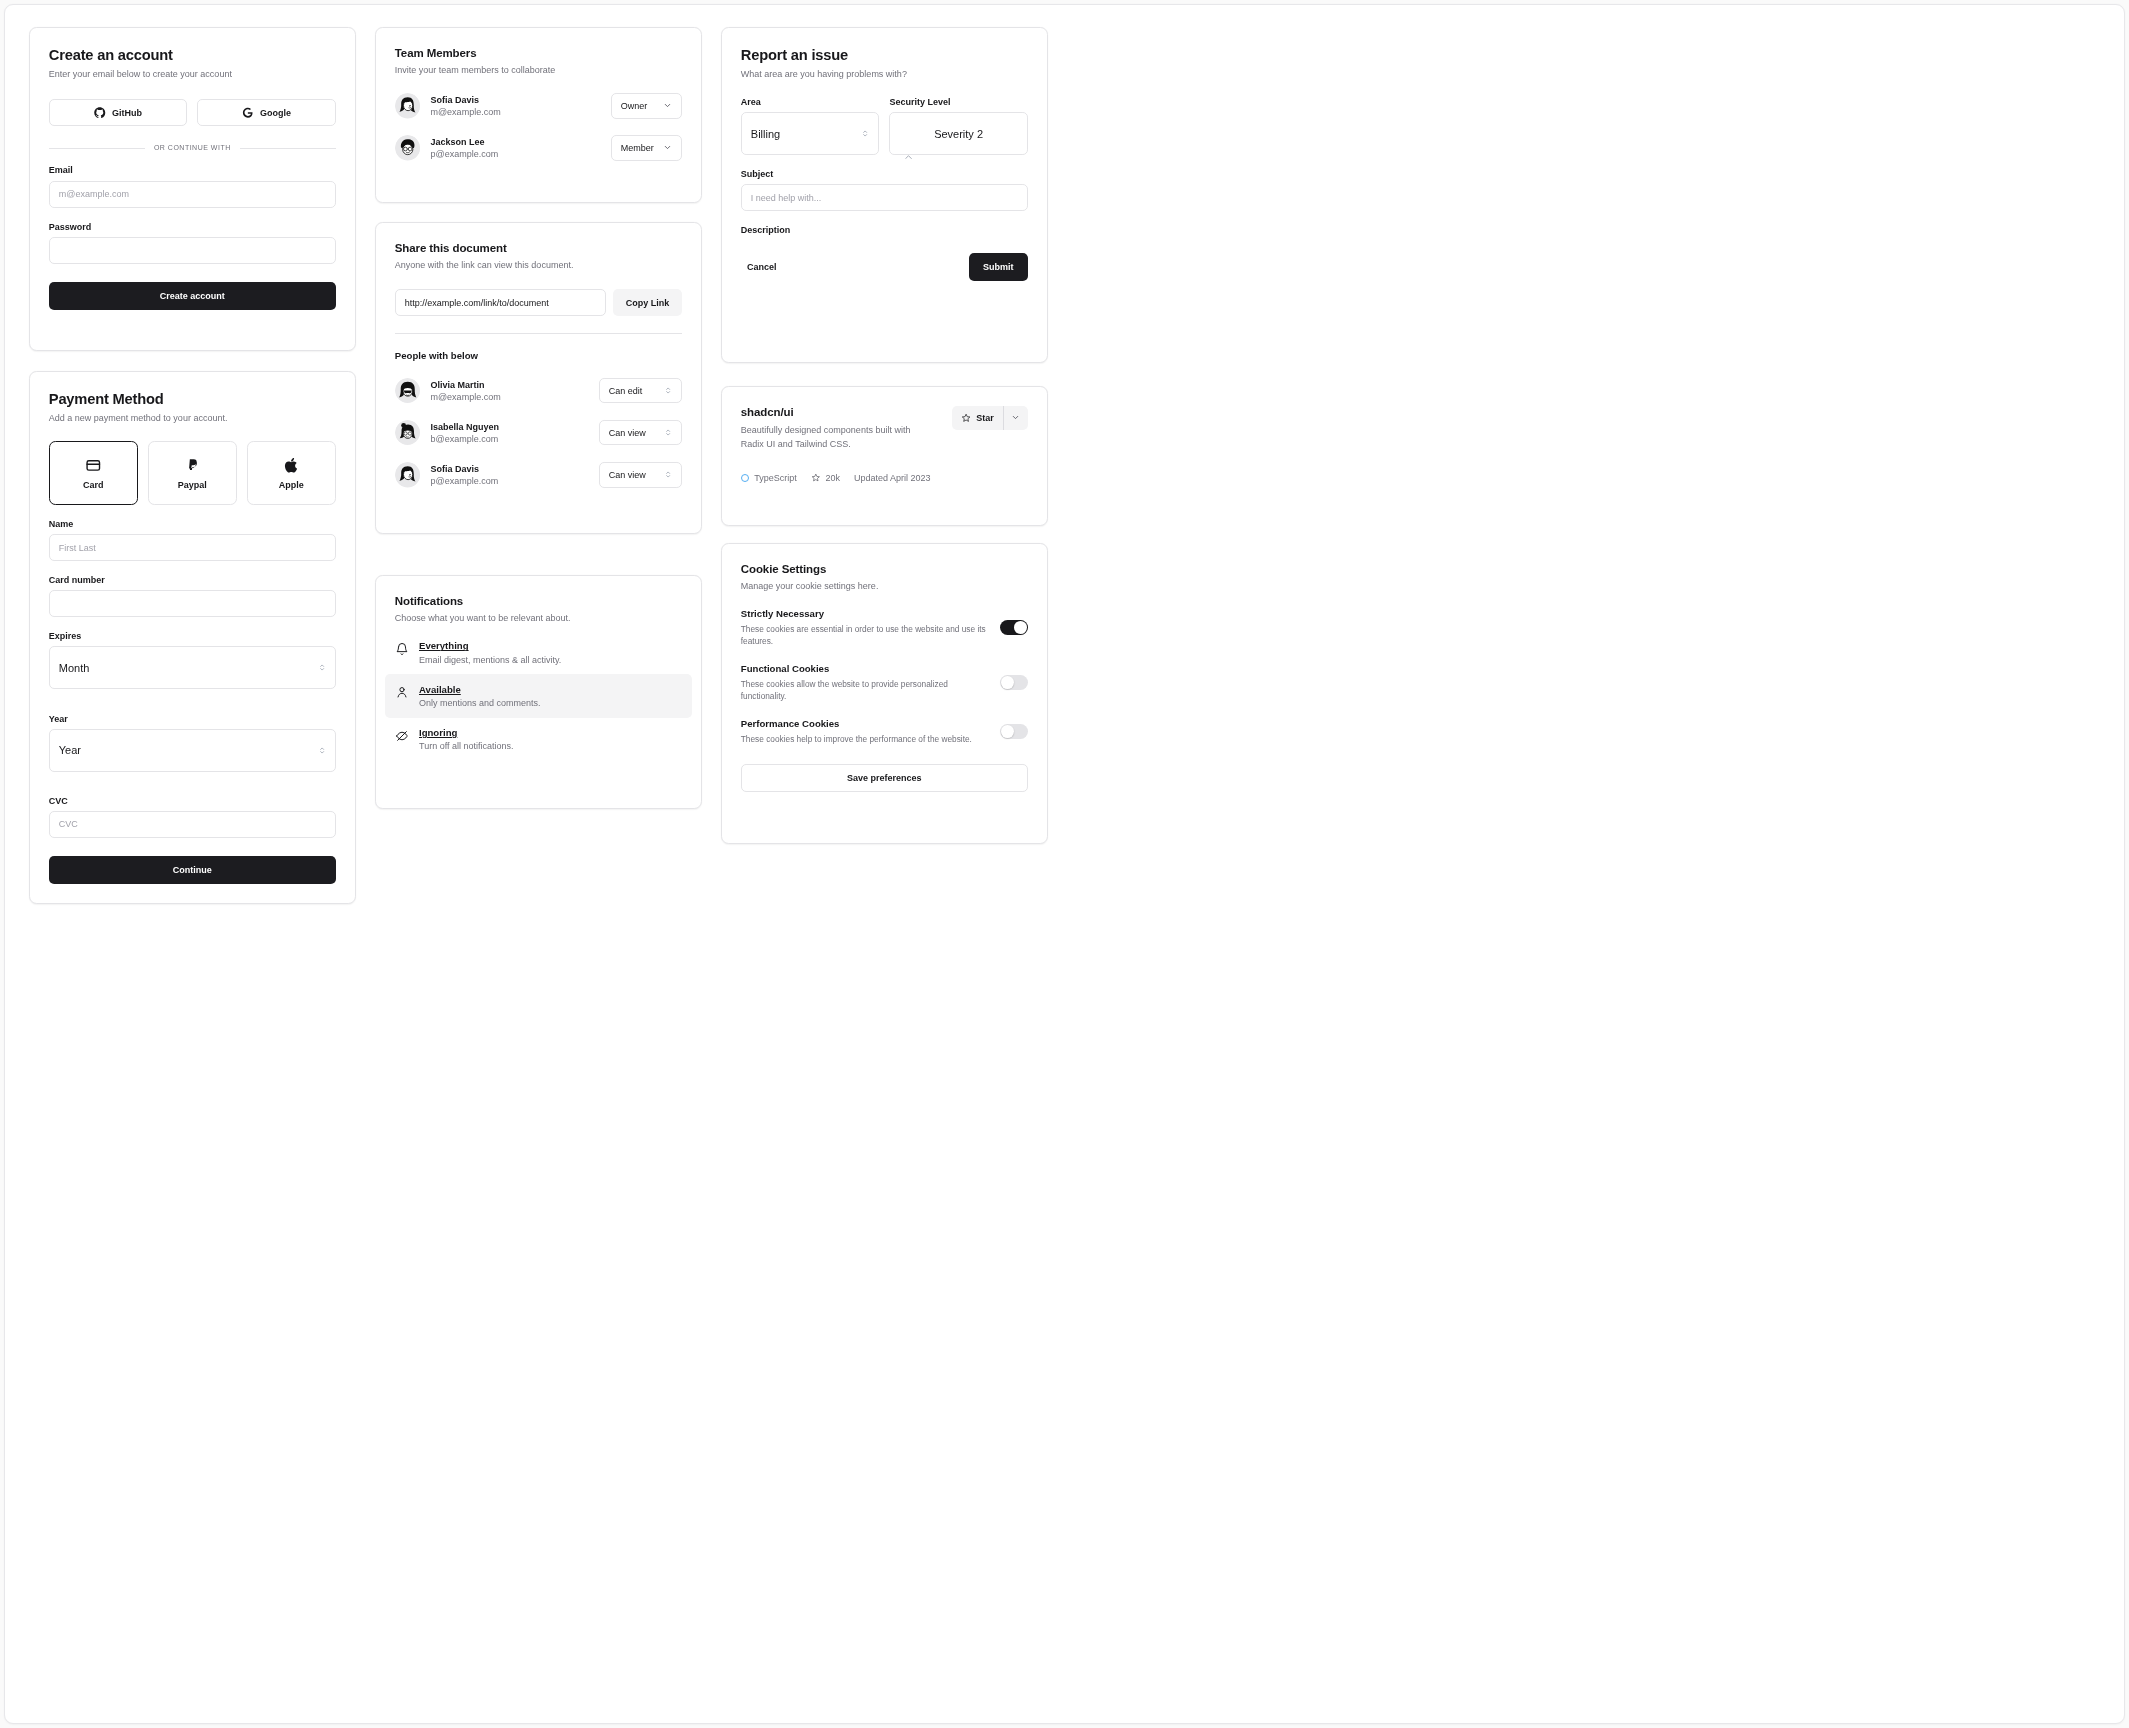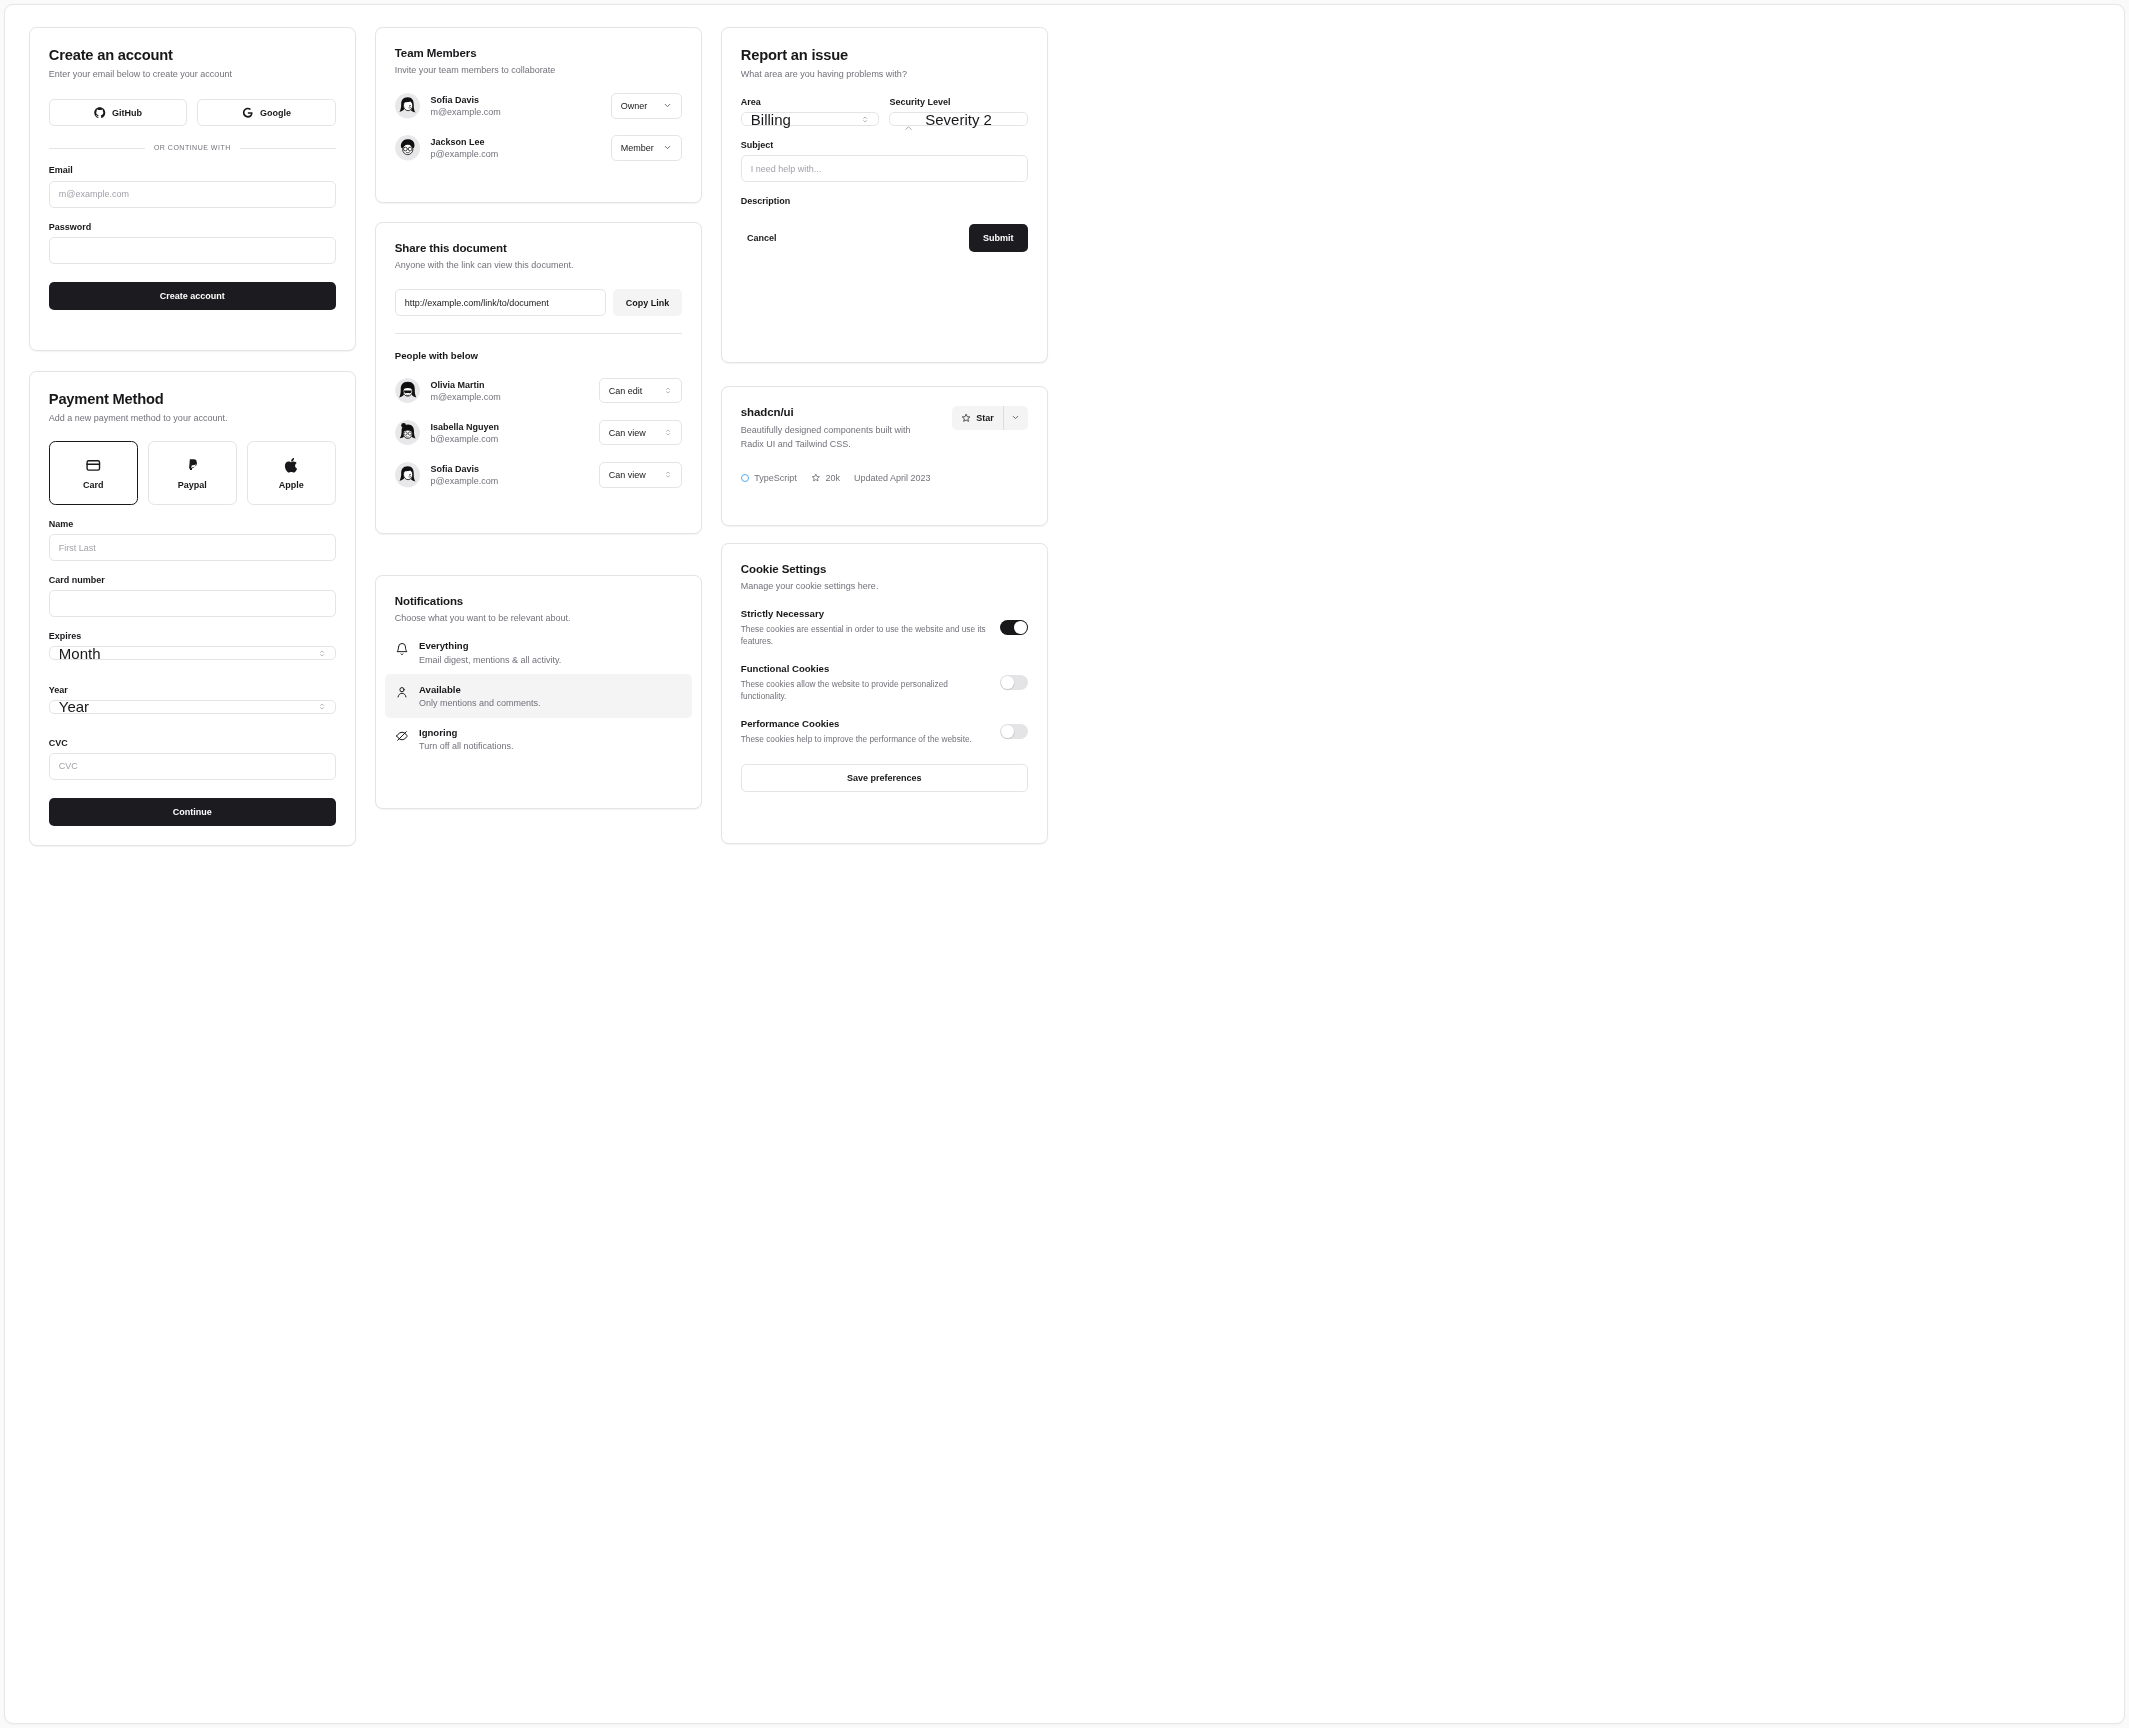--- a/index.html
+++ b/index.html
@@ -39,23 +39,23 @@
   .field-label { display:block; font-size:9px; font-weight:600; margin:14px 0 5.1px; }
   .input {
     width:100%; height:27px; border:0.6px solid #e4e4e7; border-radius:5.1px;
     padding:0 9px; font-size:9px; color:#18181b; background:#fff;
     font-family:inherit; outline:none;
   }
   .input::placeholder, textarea::placeholder { color:#a1a1aa; }
   textarea.input { height:63px; padding:7.7px 9px; resize:none; line-height:1.5; }
 
   .selectbox {
-    height:14px; border:0.6px solid #e4e4e7; border-radius:5.1px; background:#fff;
+    height:43px; border:0.6px solid #e4e4e7; border-radius:5.1px; background:#fff;
     display:flex; align-items:center; justify-content:space-between;
-    padding:0 9px; font-size:15px; cursor:pointer;
+    padding:0 9px; font-size:11px; cursor:pointer;
   }
   .chev { flex:0 0 auto; }
 
   
   .oauth-row { display:flex; gap:10.2px; margin-top:19px; }
   .oauth-row .btn { flex:1; }
   .or-divider { display:flex; align-items:center; gap:9px; margin:18px 0 2.6px; }
   .or-divider .line { flex:1; height:0.6px; background:#e4e4e7; }
   .or-divider .or-text { font-size:7px; letter-spacing:0.5px; color:#71717a; white-space:nowrap; }
   .full-btn { width:100%; margin-top:18px; height:28px; }
@@ -85,21 +85,21 @@
   .copy-btn { flex:0 0 auto; padding:0 11.5px; font-weight:600; }
   .hr { height:0.6px; background:#e4e4e7; margin:16.6px 0; }
   .section-label { font-size:9.6px; font-weight:600; }
 
   
   .notif-list { margin:6.4px -10.2px 0; }
   .notif-row { display:flex; align-items:flex-start; padding:9.6px 10.2px; border-radius:5.1px; }
   .notif-row.selected { background:#f4f4f5; }
   .notif-icon { flex:0 0 14px; margin-top:1.3px; }
   .notif-texts { margin-left:10.2px; }
-  .notif-title { font-size:9.6px; font-weight:600; }
+  .notif-title { font-size:9.6px; font-weight:600;text-decoration:underline; }
   .notif-desc { font-size:9px; color:#71717a; margin-top:3.2px; }
 
   
   .grid2 { display:grid; grid-template-columns:1fr 1fr; column-gap:10.2px; margin-top:2.6px; }
   .center-select { justify-content:center; position:relative; }
   .scroll-up { position:absolute; left:14px; bottom:-5.1px; line-height:0; background:transparent; }
   .ta-wrap { position:relative; }
   .resize-handle { position:absolute; right:2.6px; bottom:3.8px; }
   .form-footer { display:flex; justify-content:space-between; align-items:center; margin-top:18px; }
   .submit-btn { width:59px; height:28px; }

